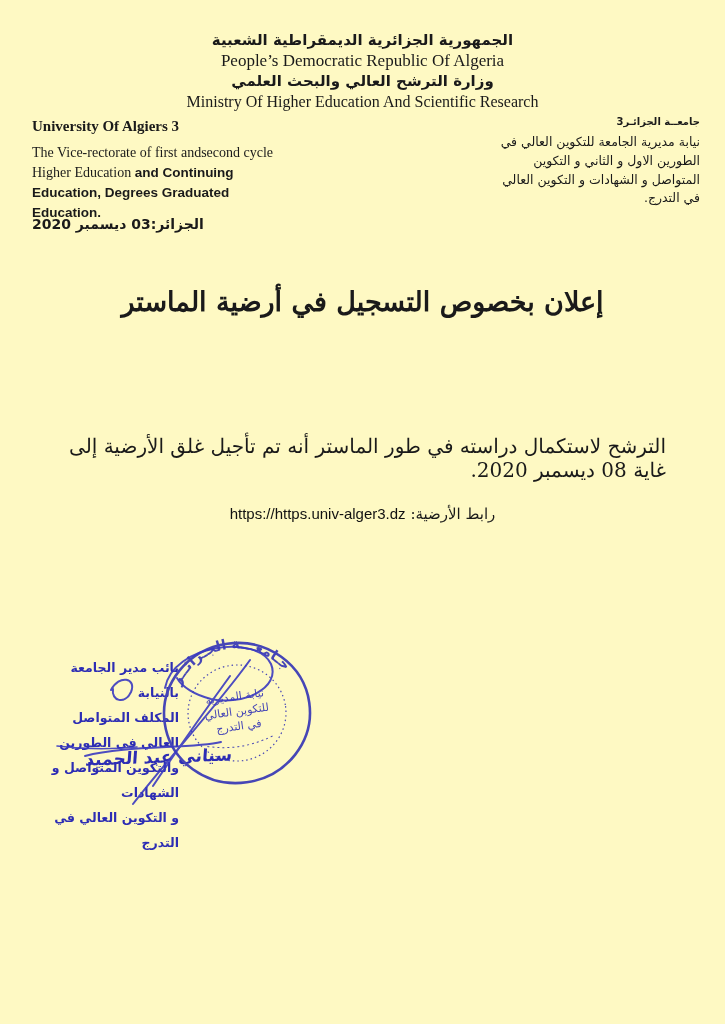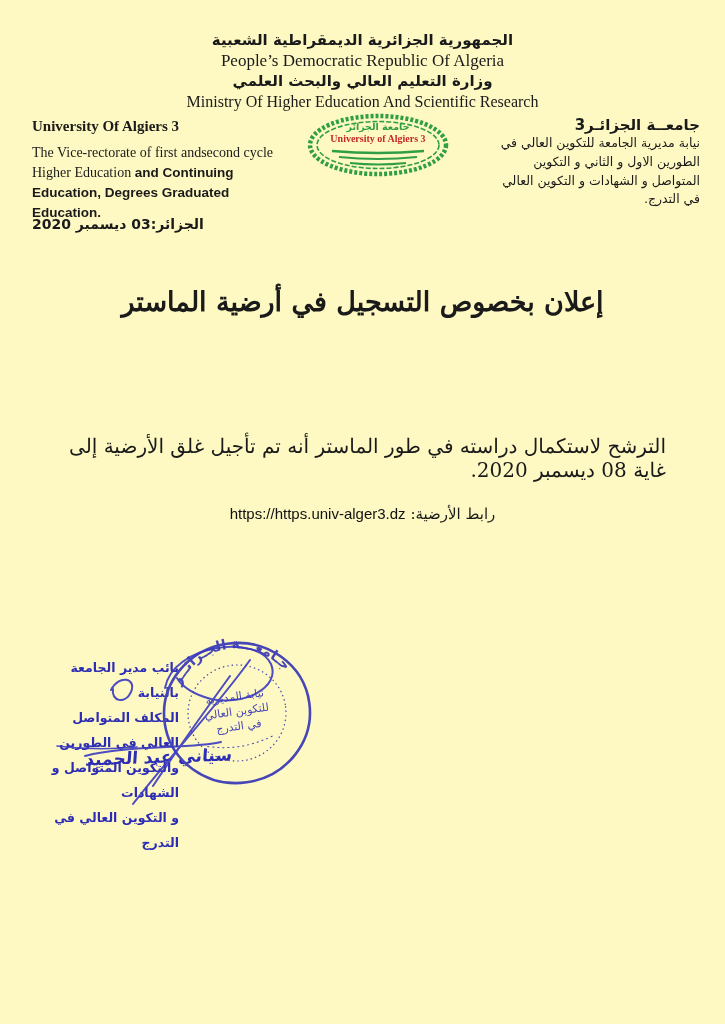--- a/index.html
+++ b/index.html
@@ -22,21 +22,21 @@
 
   
   .left-block { position: absolute; top: 118px; left: 32px; width: 268px; }
   .left-block .uni { font-weight: bold; font-size: 15px; font-family: "Liberation Serif", serif; margin-bottom: 8px; }
   .left-block .vice { font-size: 14px; line-height: 1.42; }
   .left-block .vice .b { font-family: "Liberation Sans", sans-serif; font-weight: bold; font-size: 13.5px; }
   .date-line { position: absolute; top: 216px; left: 32px; direction: rtl; text-align: left;
                font-family: "DejaVu Sans", sans-serif; font-weight: bold; font-size: 14px; }
 
   .right-block { position: absolute; top: 116px; left: 486px; width: 214px; direction: rtl; text-align: right; }
-  .right-block .uni-ar { font-family: "DejaVu Sans", sans-serif; font-weight: bold; font-size: 15px; }
+  .right-block .uni-ar { font-family: "DejaVu Sans", sans-serif; font-weight: bold; font-size: 10px; margin-bottom: 6px; }
   .right-block .desc   { font-family: "DejaVu Sans", sans-serif; font-size: 12.5px; line-height: 1.5; }
 
   .logo-wrap { position: absolute; top: 113px; left: 306px; width: 144px; height: 64px; }
 
   
   .title { position: absolute; top: 286px; left: 0; width: 100%; text-align: center;
            direction: rtl; font-weight: bold; font-size: 27px;
            font-family: "DejaVu Serif", "Liberation Serif", serif; }
   .body-line { position: absolute; left: 30px; width: 668px; direction: rtl;
                font-size: 20px; font-family: "DejaVu Serif", "Liberation Serif", serif; }
@@ -56,43 +56,32 @@
   .stamp-svg { position: absolute; top: 630px; left: 25px; }
 </style>
 </head>
 <body>
 
 <div class="page">
 
   <div class="header">
     <div class="ar">الجمهورية الجزائرية الديمقراطية الشعبية</div>
     <div class="en">People’s Democratic Republic Of Algeria</div>
-    <div class="ar">وزارة التعليم العالي والبحث العلمي</div>
+    <div class="ar">وزارة الترشح العالي والبحث العلمي</div>
     <div class="en2">Ministry Of Higher Education And Scientific Research</div>
   </div>
 
   <div class="left-block">
     <div class="uni">University Of  Algiers 3</div>
     <div class="vice">
       <span>The Vice-rectorate of first andsecond cycle Higher Education </span><span class="b">and  Continuing Education, Degrees Graduated Education.</span>
     </div>
   </div>
   <div class="date-line">الجزائر:03 ديسمبر 2020</div>
 
-  <div class="logo-wrap">
-    <svg width="144" height="64" viewBox="0 0 144 64">
-      <ellipse cx="72" cy="32" rx="68" ry="29" fill="none" stroke="#2f9e44" stroke-width="4.5" stroke-dasharray="3 2"></ellipse>
-      <ellipse cx="72" cy="32" rx="61" ry="23.5" fill="none" stroke="#2f9e44" stroke-width="1.6" stroke-dasharray="5 2"></ellipse>
-      <text x="72" y="17" text-anchor="middle" font-size="9.5" font-weight="bold" fill="#2f9e44" font-family="DejaVu Sans, sans-serif" direction="rtl">جامعة الجزائر</text>
-      <text x="72" y="28.5" text-anchor="middle" font-size="10" font-weight="bold" fill="#c62828" font-family="Liberation Serif, serif">University of Algiers 3</text>
-      <path d="M 26 38 Q 72 42 118 38" fill="none" stroke="#2f9e44" stroke-width="2.4"></path>
-      <path d="M 33 44 Q 72 48 111 44" fill="none" stroke="#2f9e44" stroke-width="2.2"></path>
-      <path d="M 44 50 Q 72 53 100 50" fill="none" stroke="#2f9e44" stroke-width="2"></path>
-    </svg>
-  </div>
 
   <div class="right-block">
     <div class="uni-ar">جامعــة الجزائـر3</div>
     <div class="desc">نيابة مديرية الجامعة للتكوين العالي في الطورين الاول و الثاني و التكوين المتواصل و الشهادات و التكوين العالي في التدرج.</div>
   </div>
 
   <div class="title">إعلان بخصوص التسجيل في أرضية الماستر</div>
   <div class="body-line l2">الترشح لاستكمال دراسته في طور الماستر أنه تم تأجيل غلق الأرضية إلى غاية 08 ديسمبر 2020.</div>
 
   <div class="link-line">

